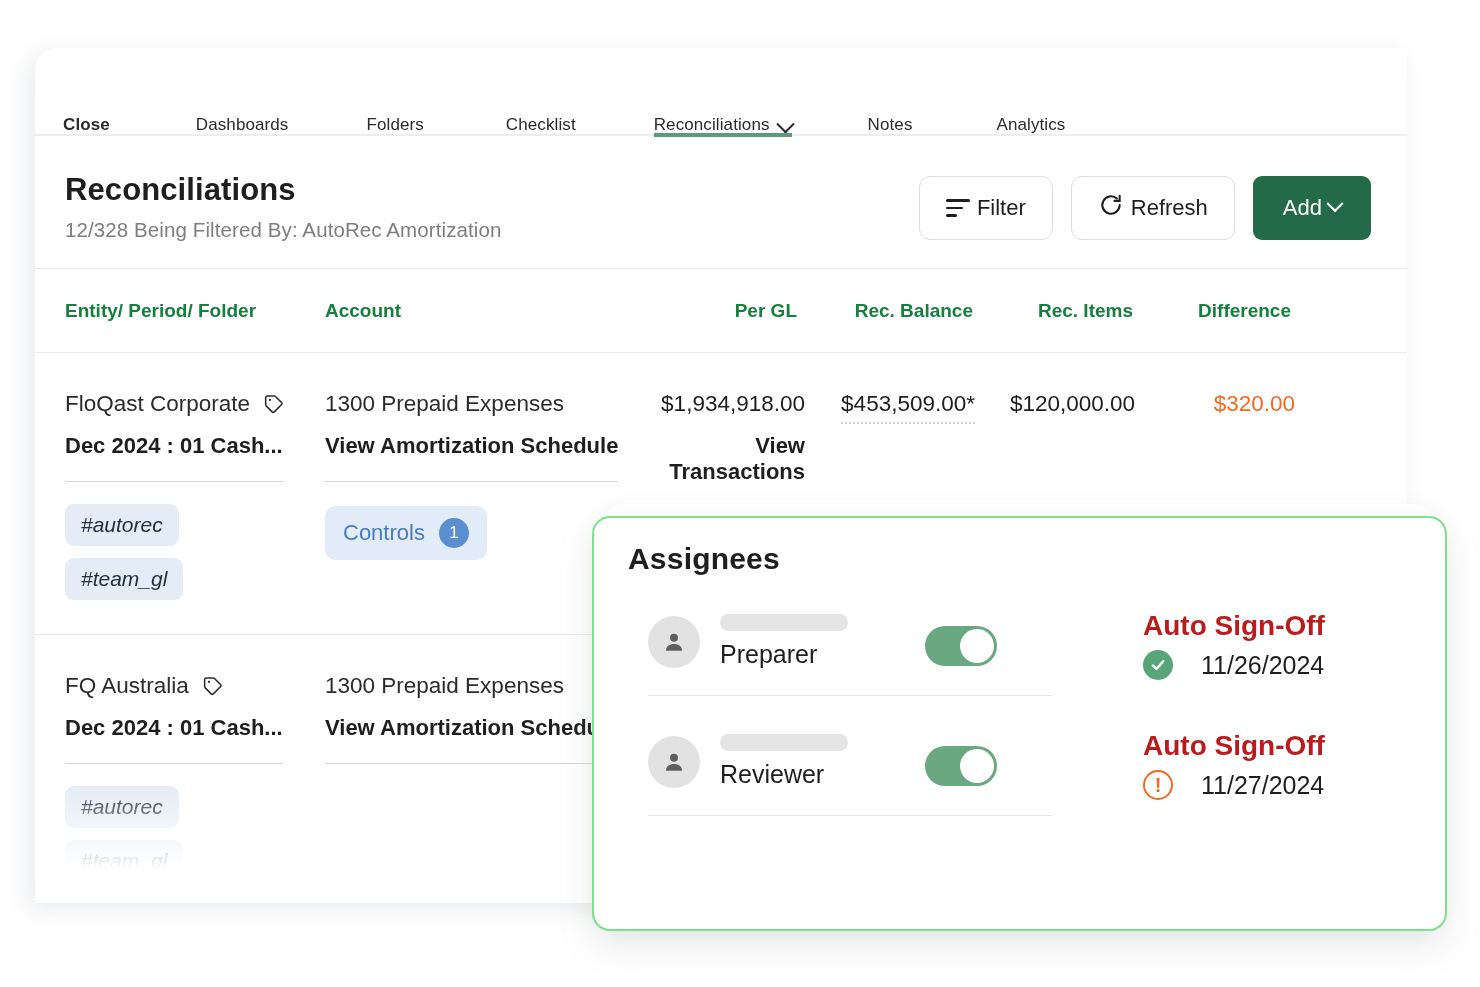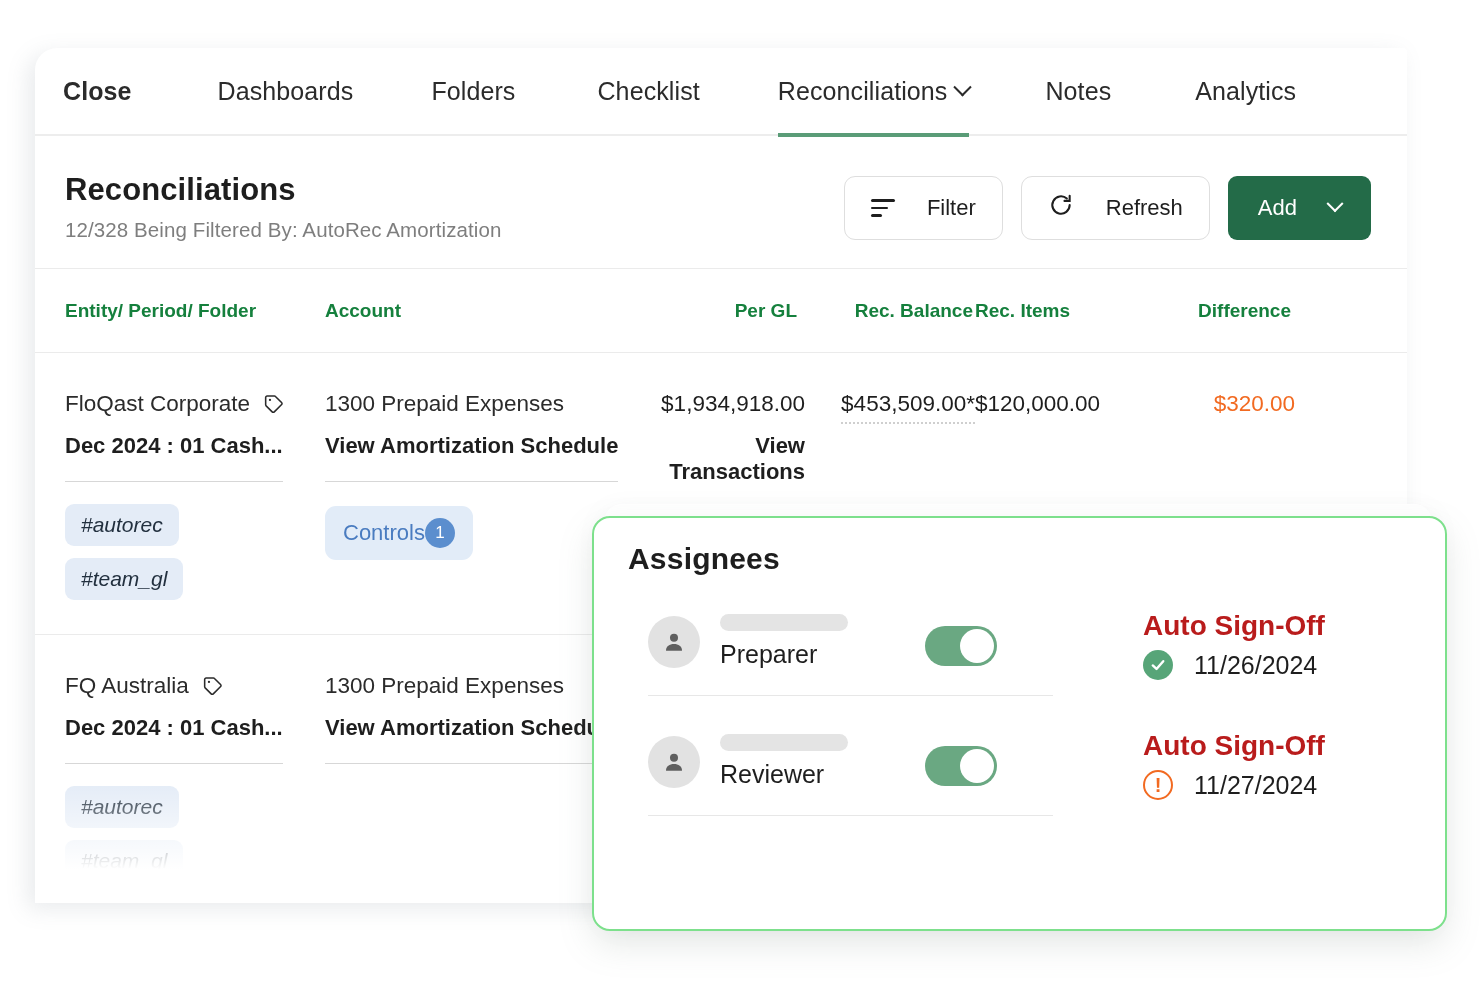--- a/index.html
+++ b/index.html
@@ -50,23 +50,23 @@
     height: 88px;
     border-bottom: 2px solid #ededed;
     display: flex;
     align-items: center;
     padding-left: 28px;
   }
   .nav-item {
     position: relative;
     height: 88px;
     display: flex;
-    align-items: center;
+    align-items: flex-end;
     gap: 9px;
-    font-size: 25px;
+    font-size: 17px;
     color: #2b2b2b;
     letter-spacing: .1px;
     cursor: pointer;
     white-space: nowrap;
   }
   .nav-item.bold { font-weight: 700; }
   .nav-item.active::after {
     content: "";
     position: absolute;
     left: 0; right: 0;
@@ -102,21 +102,21 @@
     letter-spacing: .1px;
   }
 
   .actions { display: flex; align-items: center; gap: 18px; margin-top: 4px; }
   .btn {
     height: 64px;
     border-radius: 11px;
     display: flex;
     align-items: center;
     justify-content: center;
-    gap: 32px;
+    gap: 7px;
     font-size: 22px;
     cursor: pointer;
     background: #ffffff;
     border: 1.6px solid #dedede;
     color: #1e1e1e;
     padding: 0 26px;
   }
   .btn-primary {
     background: #236b48;
     border: none;
@@ -151,21 +151,21 @@
     padding-top: 38px;
     padding-bottom: 34px;
     min-height: 270px;
     border-bottom: 1.6px solid #ebebeb;
   }
 
   .c-entity  { width: 260px; }
   .c-account { width: 300px; }
   .c-pergl   { width: 180px; text-align: right; }
   .c-recbal  { width: 170px; text-align: right; }
-  .c-recitem { width: 160px; }
+  .c-recitem { width: 160px; text-align: right; }
   .c-diff    { width: 160px; text-align: right; }
 
   .thead .c-pergl   { padding-right: 8px; }
   .thead .c-recbal  { padding-right: 2px; }
   .thead .c-recitem { padding-right: 2px; }
   .thead .c-diff    { padding-right: 4px; }
 
   .ent-top {
     display: flex; align-items: center; gap: 13px;
     font-size: 22.5px; color: #2b2b2b;
@@ -192,20 +192,21 @@
     padding: 9px 16px;
     cursor: pointer;
   }
 
   .acct-name { font-size: 22.5px; color: #2b2b2b; }
 
   .controls-pill {
     margin-top: 24px;
     display: inline-flex;
     align-items: center;
+    gap: 14px;
     background: #e2ecf8;
     border-radius: 11px;
     padding: 12px 18px;
     cursor: pointer;
   }
   .controls-pill .lbl { font-size: 22px; color: #4a7cc0; }
   .badge {
     width: 30px; height: 30px;
     border-radius: 50%;
     background: #5b8ece;
@@ -291,21 +292,21 @@
   .toggle .knob {
     position: absolute;
     right: 3px; top: 3px;
     width: 34px; height: 34px;
     border-radius: 50%;
     background: #ffffff;
   }
 
   .a-signoff { margin-left: 90px; margin-top: -4px; }
   .a-signoff .ttl { font-size: 28px; font-weight: 700; color: #b91c1c; }
-  .a-date-row { display: flex; align-items: center; gap: 21px; margin-top: 8px; }
+  .a-date-row { display: flex; align-items: center; gap: 28px; margin-top: 8px; }
   .a-date { font-size: 25px; color: #1e1e1e; }
 
   .ico-check {
     width: 30px; height: 30px; border-radius: 50%;
     background: #57a578;
     display: flex; align-items: center; justify-content: center;
     flex: 0 0 auto;
   }
   .ico-warn {
     width: 30px; height: 30px; border-radius: 50%;

